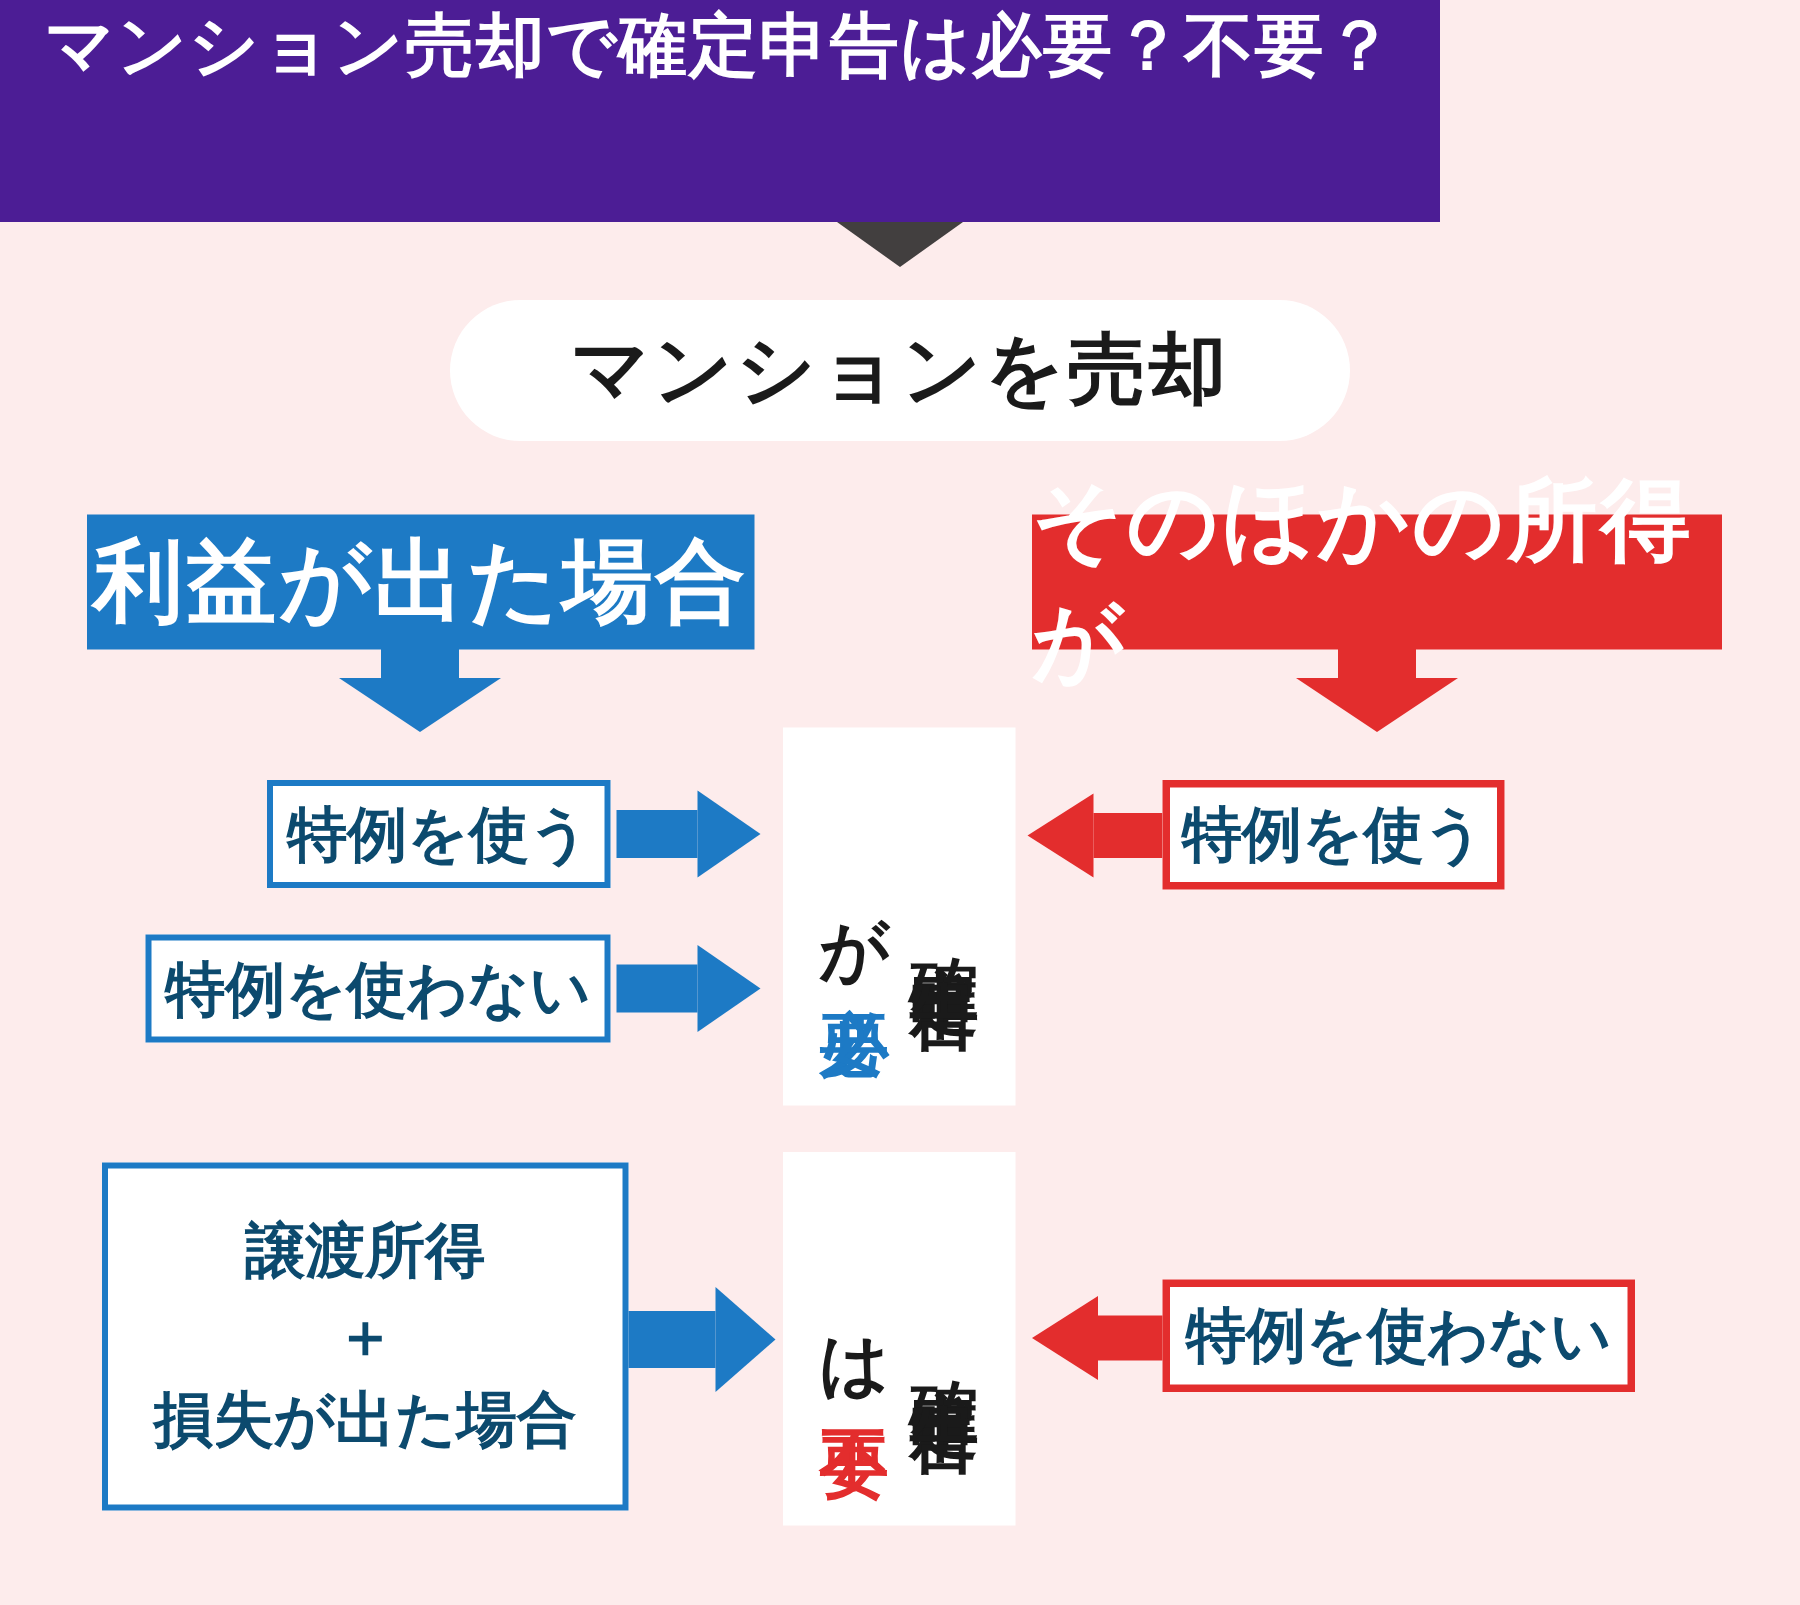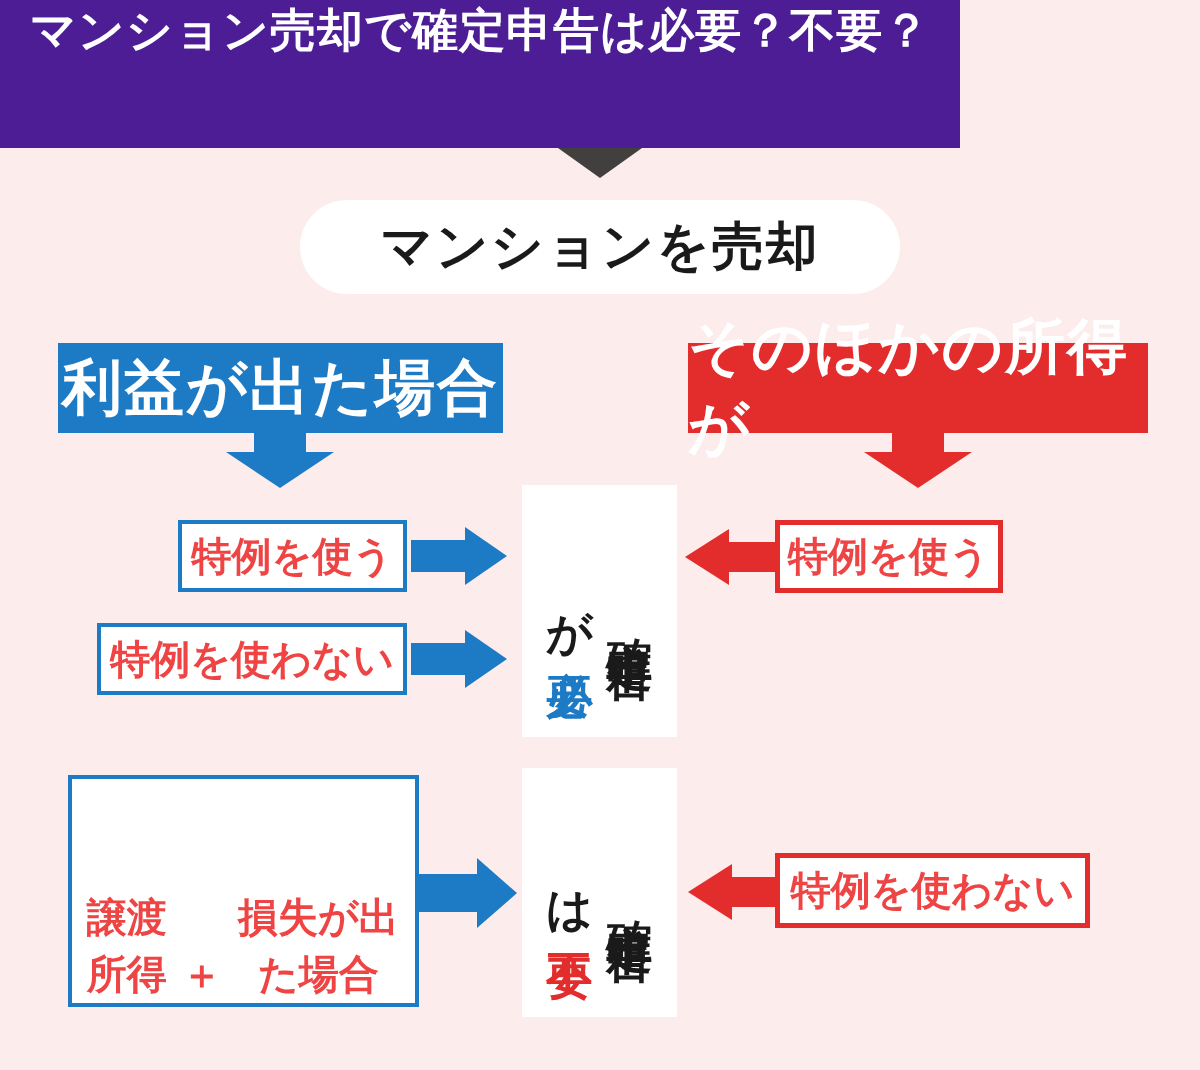--- a/index.html
+++ b/index.html
@@ -87,35 +87,34 @@
 
   
   .box {
     position: absolute;
     background: #ffffff;
     display: flex;
     align-items: center;
     justify-content: center;
     font-size: 40px;
     font-weight: bold;
-    color: #ef4444;
+    color: #0c4a6e;
     text-align: center;
   }
   .box-blue { border: 4px solid #1d7ac5; }
   .box-red  { border: 5px solid #e32d2d; }
 
   .box-use-special-profit   { left: 178px; top: 520px; width: 229px; height: 72px; }
   .box-no-special-profit    { left:  97px; top: 623px; width: 310px; height: 72px; }
   .box-use-special-loss     { left: 775px; top: 520px; width: 228px; height: 73px; }
   .box-no-special-loss      { left: 775px; top: 853px; width: 315px; height: 75px; }
   .big-box {
     left: 68px; top: 775px; width: 351px; height: 232px;
-    flex-direction: row;
+    flex-direction: column;
     line-height: 1.42;
-    align-items: flex-end;
   }
 
   
   .arrow-right { position: absolute; display: flex; align-items: center; }
   .ar-stem { width: 54px; height: 32px; background: #1d7ac5; }
   .ar-head {
     width: 0; height: 0;
     border-top: 29px solid transparent;
     border-bottom: 29px solid transparent;
     border-left: 42px solid #1d7ac5;

